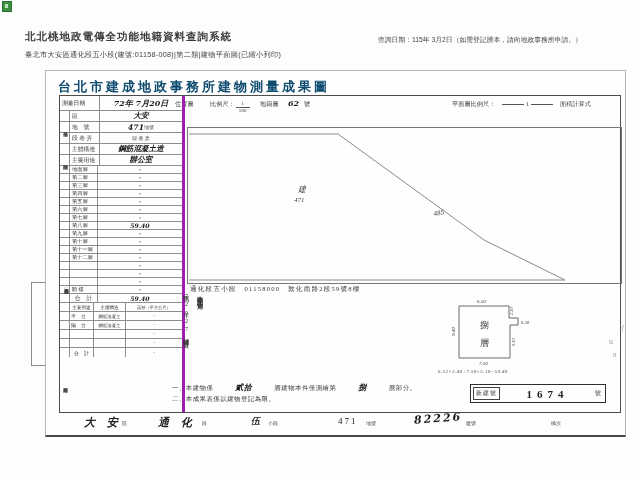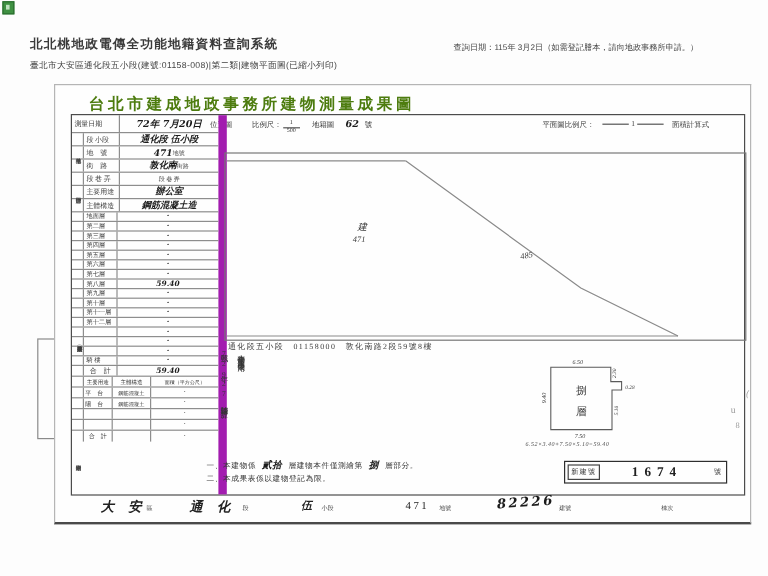--- a/index.html
+++ b/index.html
@@ -11,29 +11,29 @@
   .unit{font-size:5px;color:#444;}
   
   .sys-title{left:25px;top:30px;font-size:10.5px;font-weight:700;letter-spacing:1px;color:#3a3a3a;text-align:right;}
   .query-date{left:378px;top:35px;font-size:6.8px;color:#454545;}
   .sub-title{left:25px;top:50px;font-size:7.2px;color:#3f3f3f;letter-spacing:.3px;}
   .green-mark{left:2px;top:1px;width:8px;height:9px;background:#3f9142;border:1px solid #2c6e30;}
   .green-mark:after{content:"";position:absolute;left:2px;top:2px;width:3px;height:4px;background:#bfe3bf;}
   
   .doc{left:45px;top:70px;width:579px;height:364px;background:#fefefe;
        border:1px solid #b5b5b5;border-bottom:2px solid #4a4a4a;}
-  .doc-title{left:28px;top:7px;font-size:13px;font-weight:700;letter-spacing:3px;color:#4d7c0f;}
+  .doc-title{left:12px;top:7px;font-size:13px;font-weight:700;letter-spacing:3px;color:#0c4a6e;}
   .form-box{left:13px;top:24px;width:560px;height:316px;border:1.5px solid #4c4c4c;}
   
   .fh{font-size:6.2px;color:#3c3c3c;}
   .frac{display:inline-flex;flex-direction:column;align-items:center;vertical-align:middle;font-size:5px;line-height:1.1;}
   .frac .den{border-top:1px solid #555;padding:0 3px;}
   .dash{display:inline-block;width:22px;border-top:1px solid #555;vertical-align:middle;margin:0 2px;}
   
-  .ltable{left:0;top:0;width:122px;height:316px;border-right:7px solid #a21caf;font-size:5.8px;}
+  .ltable{left:0;top:0;width:122px;height:316px;border-right:3px solid #a21caf;font-size:5.8px;}
   .lrow{display:flex;box-sizing:border-box;border-bottom:1px solid #8d8d8d;align-items:center;}
   .lcell{box-sizing:border-box;height:100%;display:flex;align-items:center;overflow:hidden;}
   .gcell{width:10px;border-right:1px solid #8d8d8d;flex:none;}
   .lab{width:30px;border-right:1px solid #8d8d8d;flex:none;justify-content:space-between;padding:0 2px;color:#3c3c3c;}
   .val{flex:1;justify-content:center;font-size:7.6px;}
   .r0{height:15px;}
   .r0 .lab0{width:40px;border-right:1px solid #8d8d8d;font-size:5.8px;padding:0 2px;justify-content:space-between;}
   .irow{height:11px;}
   .frow{height:8px;}
   .frow .lab{width:28px;font-size:5.2px;}
@@ -50,21 +50,21 @@
   .vnote{position:absolute;writing-mode:vertical-rl;text-orientation:upright;font-size:6.2px;
          color:#343434;line-height:12px;letter-spacing:1px;}
   
   .formula{left:378px;top:273px;font-size:5px;font-style:italic;color:#4a4a4a;letter-spacing:.4px;}
   .newno-box{left:410px;top:288px;width:134px;height:17px;border:1.5px solid #2e2e2e;
              display:flex;align-items:center;}
   .newno-label{border:1px solid #444;font-size:6px;padding:1px 2px;margin-left:2px;letter-spacing:1px;}
   .newno-val{flex:1;text-align:center;font-size:11px;font-weight:700;letter-spacing:5px;color:#1f1f1f;}
   .newno-unit{font-size:6px;padding-right:4px;}
   .note-line{font-size:6.4px;color:#383838;letter-spacing:.5px;white-space:nowrap;}
-  .note-hand{font-size:8px;margin:0 5px;}
+  .note-hand{font-size:8px;margin:0 22px;}
   
   .footer{left:0;top:341px;width:579px;height:20px;font-size:5.5px;}
   .fval{font-size:11px;letter-spacing:4px;color:#222;}
   .margin-mark{color:#9a9a9a;font-size:8px;}
   svg text{fill:#3a3a3a;}
 </style>
 </head>
 <body>
 
 <div class="abs green-mark"></div>
@@ -99,73 +99,65 @@
     <div class="abs fh" style="left:500px;top:4px;">面積計算式</div>
 
     <div class="abs ltable">
       <div class="lrow r0">
         <div class="lcell lab0">測量日期</div>
         <div class="lcell val hand" style="font-size:8px;">72年 7月20日</div>
       </div>
 
       <div>
 
-
-          <div class="lrow irow">
-            <div class="lcell gcell"></div>
-            <div class="lcell lab">段 小段</div>
-            <div class="lcell val">
-              <span class="hand">通化段 伍小段</span>
+          <div class="lrow irow">
+            <div class="lcell gcell"></div>
+            <div class="lcell lab">區</div>
+            <div class="lcell val">
+              <span class="hand">大安</span>
               <span class="unit"></span>
             </div>
           </div>
+
 
           <div class="lrow irow">
             <div class="lcell gcell"></div>
             <div class="lcell lab">地　號</div>
             <div class="lcell val">
               <span class="hand">471</span>
               <span class="unit">地號</span>
             </div>
           </div>
 
-          <div class="lrow irow">
-            <div class="lcell gcell"></div>
-            <div class="lcell lab">街　路</div>
-            <div class="lcell val">
-              <span class="hand">敦化南</span>
-              <span class="unit">街路</span>
-            </div>
-          </div>
 
           <div class="lrow irow">
             <div class="lcell gcell"></div>
             <div class="lcell lab">段 巷 弄</div>
             <div class="lcell val">
               <span class="hand"></span>
               <span class="unit">段 巷 弄</span>
             </div>
           </div>
 
 
 
           <div class="lrow irow">
             <div class="lcell gcell"></div>
+            <div class="lcell lab">主體構造</div>
+            <div class="lcell val">
+              <span class="hand">鋼筋混凝土造</span>
+              <span class="unit"></span>
+            </div>
+          </div>
+
+          <div class="lrow irow">
+            <div class="lcell gcell"></div>
             <div class="lcell lab">主要用途</div>
             <div class="lcell val">
               <span class="hand">辦公室</span>
-              <span class="unit"></span>
-            </div>
-          </div>
-
-          <div class="lrow irow">
-            <div class="lcell gcell"></div>
-            <div class="lcell lab">主體構造</div>
-            <div class="lcell val">
-              <span class="hand">鋼筋混凝土造</span>
               <span class="unit"></span>
             </div>
           </div>
 
         </div>
 
       <div>
 
           <div class="lrow frow">
             <div class="lcell gcell"></div>

